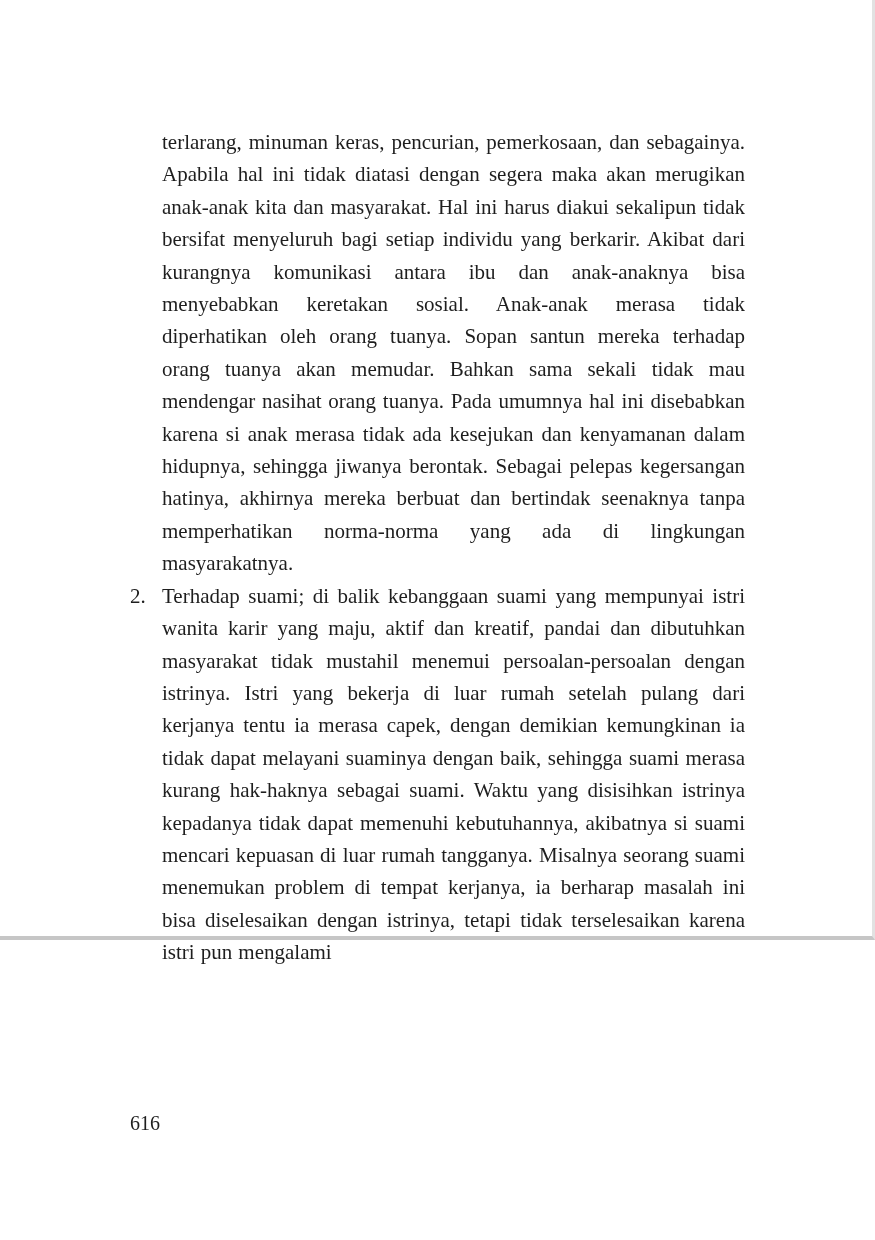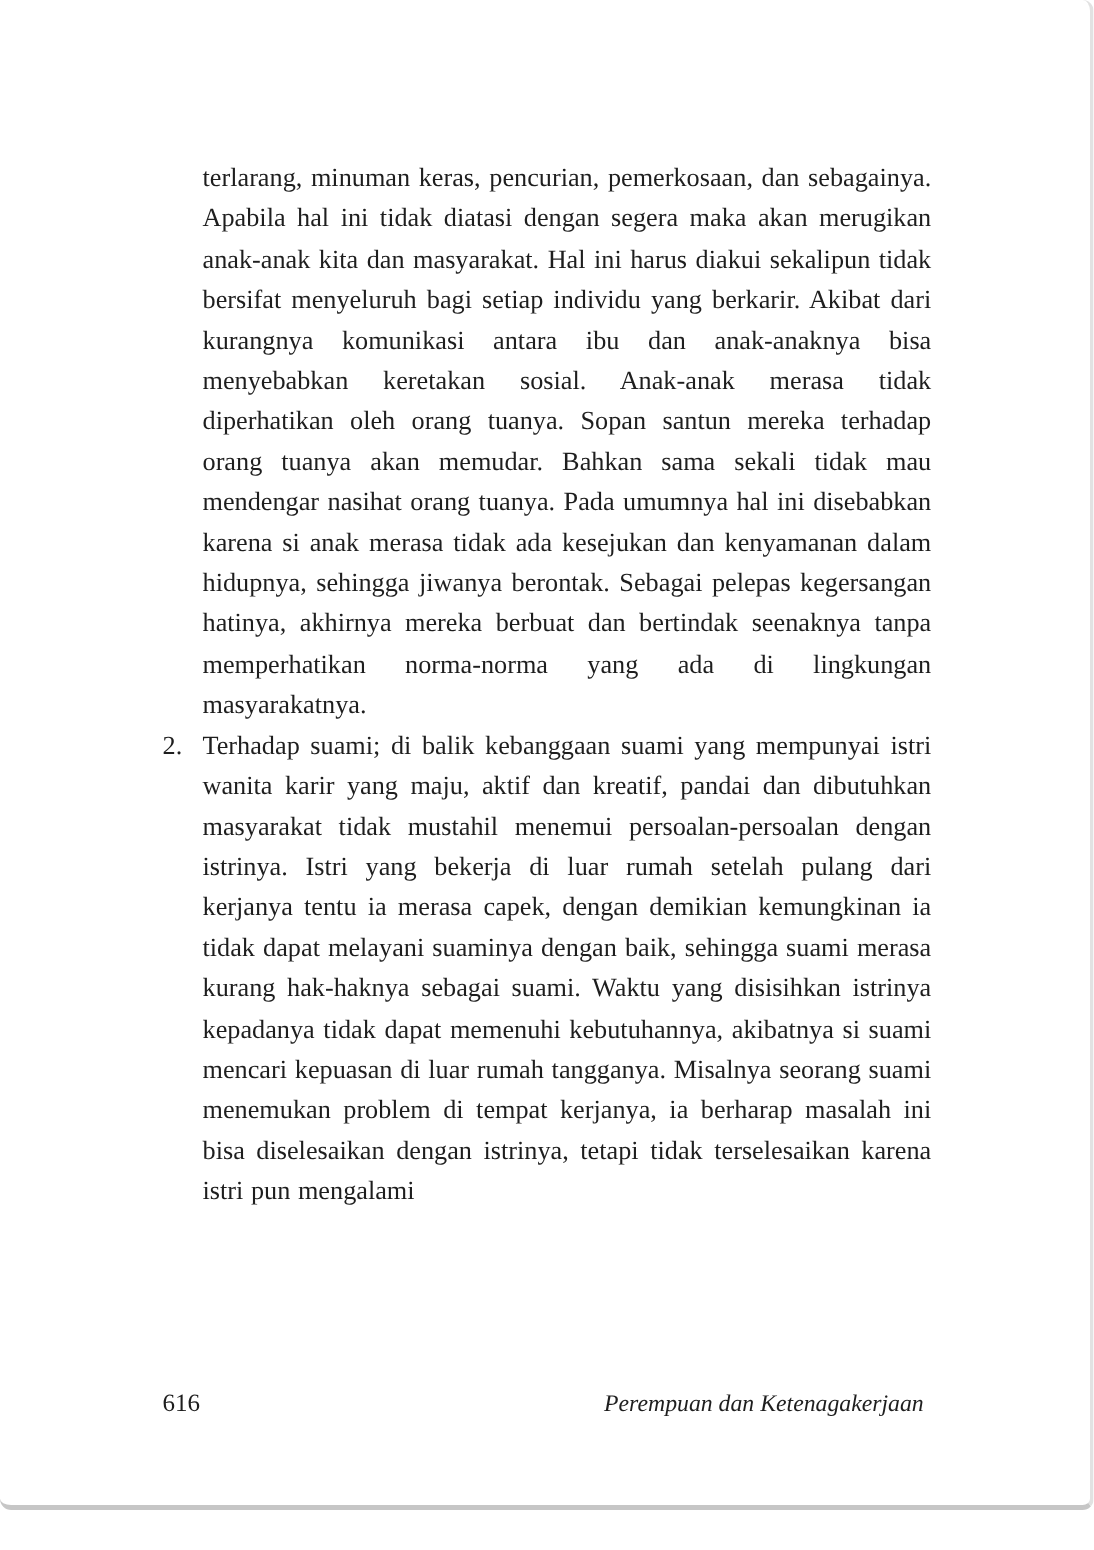--- a/index.html
+++ b/index.html
@@ -10,26 +10,25 @@
     body {
       width: 875px;
       height: 1240px;
       overflow: hidden;
       font-family: "Liberation Serif", "DejaVu Serif", serif;
       color: #1e1e1e;
     }
     .page {
       position: relative;
       width: 875px;
-      height: 1208px;
+      height: 940px;
       background: #ffffff;
       box-sizing: border-box;
       border-right: 3px solid #e2e2e2;
       border-bottom: 4px solid #c6c6c6;
-      border-radius: 9px;
     }
     .text-column {
       position: absolute;
       left: 130px;
       top: 126px;
       width: 615px;
     }
     .list-item {
       display: flex;
       align-items: flex-start;
@@ -81,16 +80,15 @@
 
     <div class="list-item">
       <div class="num">2.</div>
       <div class="item-text">Terhadap suami; di balik kebanggaan suami yang mempunyai istri wanita karir yang maju, aktif dan kreatif, pandai dan dibutuhkan masyarakat tidak mustahil menemui persoalan-persoalan dengan istrinya. Istri yang bekerja di luar rumah setelah pulang dari kerjanya tentu ia merasa capek, dengan demikian kemungkinan ia tidak dapat melayani suaminya dengan baik, sehingga suami merasa kurang hak-haknya sebagai suami. Waktu yang disisihkan istrinya kepadanya tidak dapat memenuhi kebutuhannya, akibatnya si suami mencari kepuasan di luar rumah tangganya. Misalnya seorang suami menemukan problem di tempat kerjanya, ia berharap masalah ini bisa diselesaikan dengan istrinya, tetapi tidak terselesaikan karena istri pun mengalami</div>
     </div>
 
   </div>
 
   <div class="footer">
     <span class="page-number">616</span>
-    <span class="running-title">Perempuan dan Ketenagakerjaan</span>
   </div>
 
 </div>
 
 </body></html>

